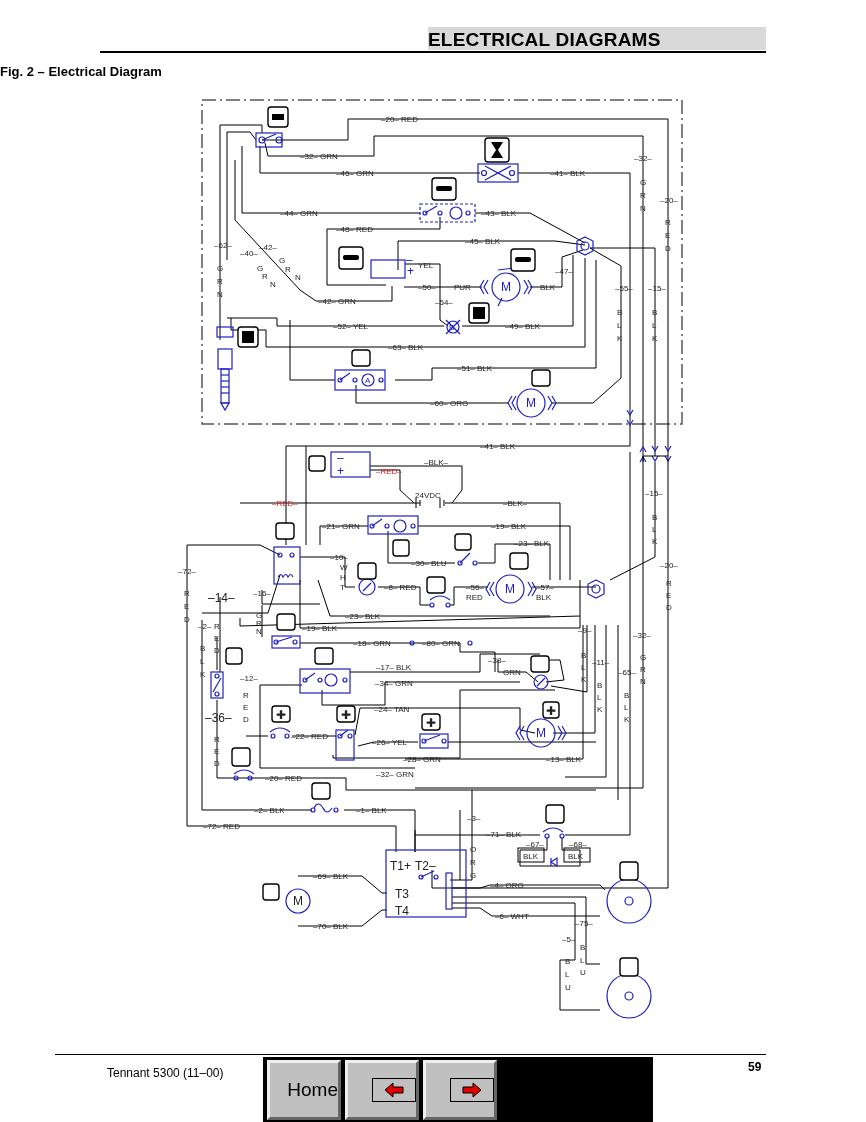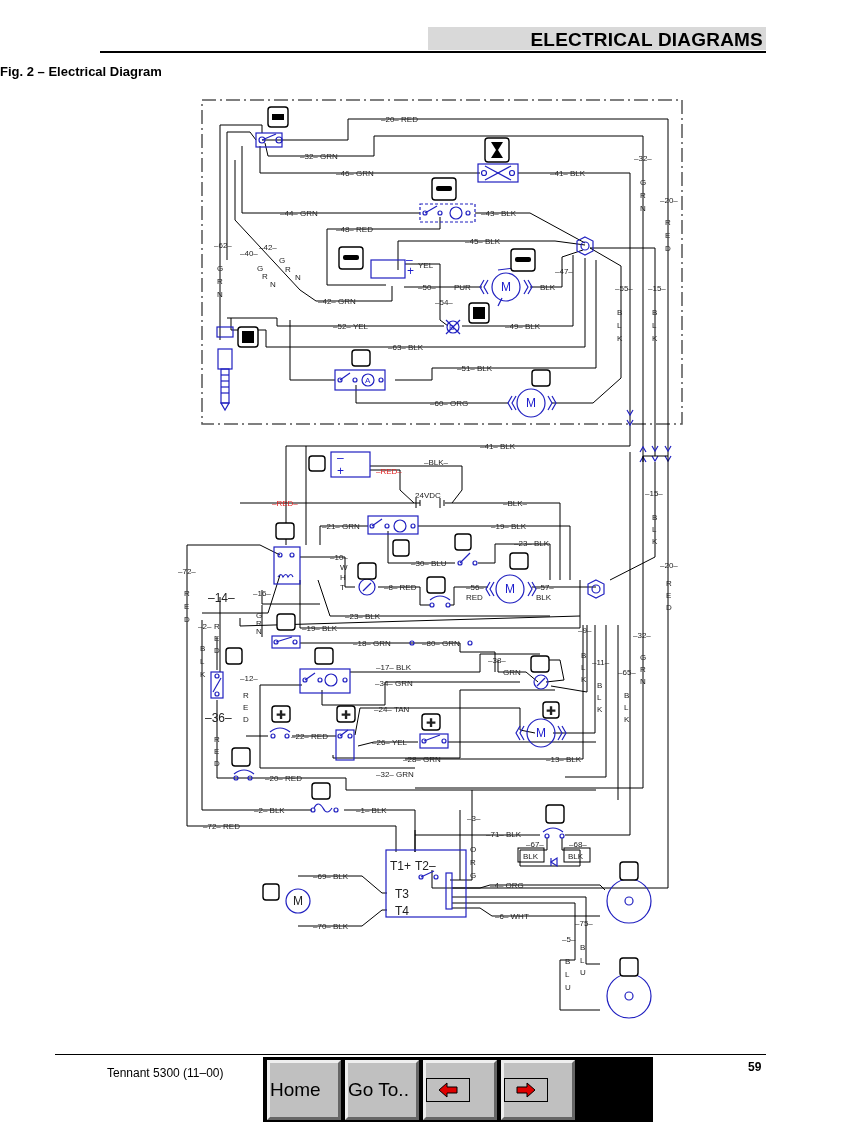--- a/index.html
+++ b/index.html
@@ -1,35 +1,35 @@
 <!DOCTYPE html>
 <html><head>
 <meta charset="utf-8">
 <style>
   html,body{margin:0;padding:0;background:#fff;}
   body{width:866px;height:1122px;position:relative;overflow:hidden;font-family:"Liberation Sans",sans-serif;color:#000;}
   .hdr-bar{position:absolute;left:428px;top:27px;width:338px;height:23px;background:#d9d9d9;}
-  .hdr-title{position:absolute;left:428px;top:29px;width:335px;text-align:right;font-weight:bold;font-size:19px;letter-spacing:0.2px;}
+  .hdr-title{position:absolute;left:428px;top:29px;width:335px;font-weight:bold;font-size:19px;letter-spacing:0.2px;}
   .hdr-rule{position:absolute;left:100px;top:51px;width:666px;height:2px;background:#000;}
   .fig-title{position:absolute;left:0;width:866px;top:64px;text-align:left;font-weight:bold;font-size:13px;}
   svg.dg{position:absolute;left:0;top:0;}
   svg.dg text{font-family:"Liberation Sans",sans-serif;font-size:8px;fill:#222;}
   svg.dg text.mid{font-size:12px;}
   svg.dg text.red{fill:#e02020;}
   svg.dg text.blue{fill:#1a1acc;}
   .w{stroke:#000;stroke-width:1;fill:none;}
   .b{stroke:#2020c0;stroke-width:1.2;fill:none;}
   .bx{stroke:#2020c0;stroke-width:1.2;fill:none;}
   .dash{stroke:#555;stroke-width:1.5;fill:none;stroke-dasharray:14 4 2 4;}
   .ico{fill:#fff;stroke:#000;stroke-width:1.4;}
   .foot-rule{position:absolute;left:55px;top:1054px;width:711px;height:1px;background:#000;}
   .foot-left{position:absolute;left:107px;top:1066px;font-size:12px;}
   .foot-page{position:absolute;left:748px;top:1060px;font-size:12px;font-weight:bold;text-align:right;}
   .navbar{position:absolute;left:263px;top:1057px;width:390px;height:65px;background:#000;display:flex;padding:3px 4px 0 4px;box-sizing:border-box;gap:4px;}
-  .navbtn{width:74px;height:60px;background:#c0c0c0;border-top:3px solid #eee;border-left:3px solid #eee;border-right:3px solid #666;border-bottom:3px solid #666;box-sizing:border-box;display:flex;align-items:center;justify-content:flex-start;font-size:19px;cursor:pointer;}
+  .navbtn{width:74px;height:60px;background:#c0c0c0;border-top:3px solid #eee;border-left:3px solid #eee;border-right:3px solid #666;border-bottom:3px solid #666;box-sizing:border-box;display:flex;align-items:center;justify-content:flex-end;font-size:19px;cursor:pointer;}
   .navbtn .arrowbox{width:42px;height:22px;border:1.5px solid #000;display:flex;align-items:center;justify-content:center;background:#c0c0c0;}
 </style>
 </head>
 <body>
 
 <div class="hdr-bar"></div>
 <div class="hdr-title">ELECTRICAL DIAGRAMS</div>
 <div class="hdr-rule"></div>
 <div class="fig-title">Fig. 2 – Electrical Diagram</div>
 
@@ -609,23 +609,20 @@
 
 <div class="foot-rule"></div>
 <div class="foot-left">Tennant 5300  (11–00)</div>
 <div class="foot-page">59</div>
 
 <div class="navbar">
   <div class="navbtn">
       <span>Home</span>
     </div>
   <div class="navbtn">
-      <span>Go To..</span>
-    </div>
-  <div class="navbtn">
     <div class="arrowbox">
       <svg width="22" height="16">
           <polygon points="2,8 10,1 10,5 20,5 20,11 10,11 10,15" fill="#e00000" stroke="#000" stroke-width="1"></polygon>
         </svg>
     </div>
   </div>
   <div class="navbtn">
     <div class="arrowbox">
       <svg width="22" height="16">
           <polygon points="20,8 12,1 12,5 2,5 2,11 12,11 12,15" fill="#e00000" stroke="#000" stroke-width="1"></polygon>

